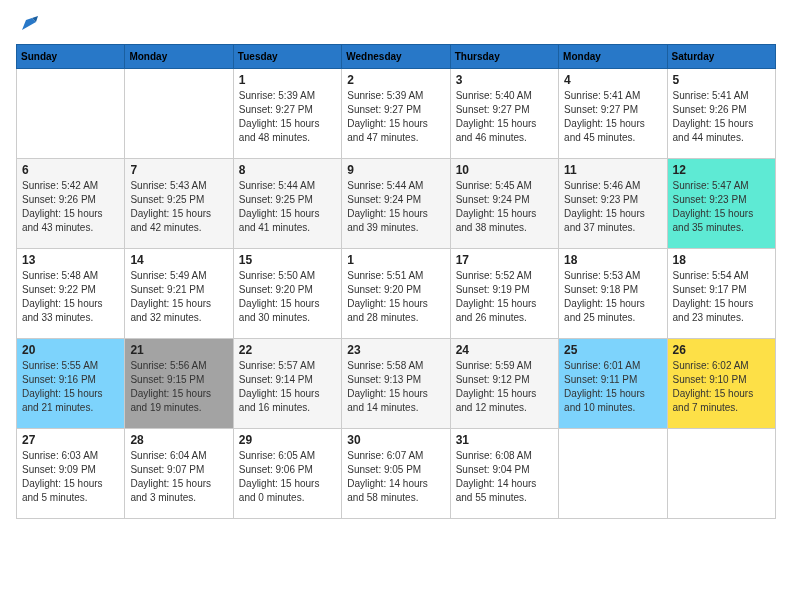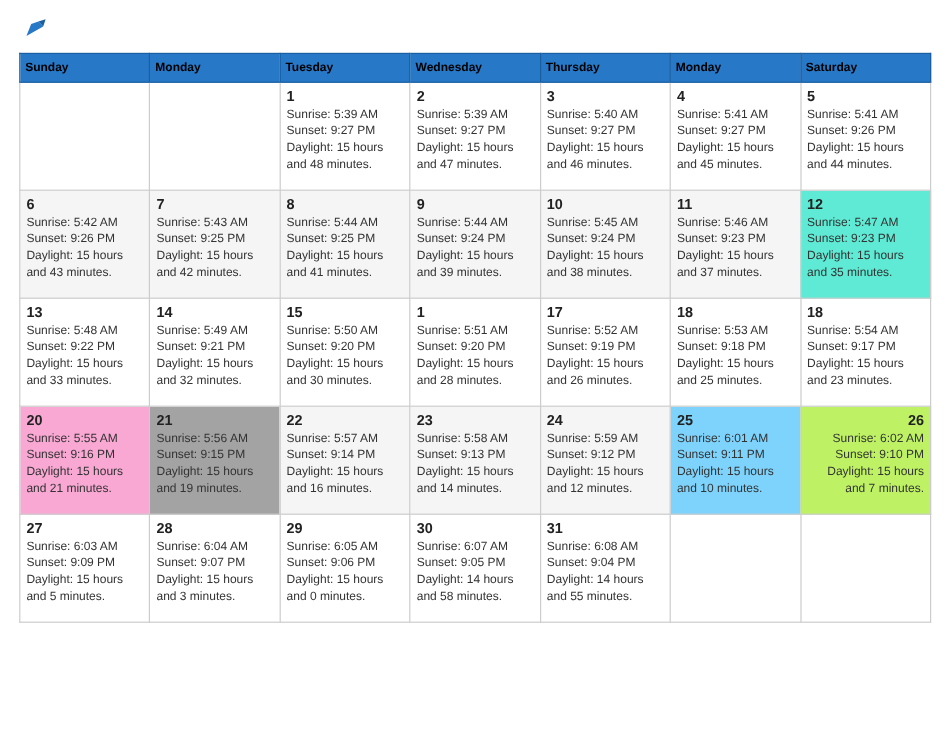--- a/index.html
+++ b/index.html
@@ -195,21 +195,21 @@
         <td>
           <span class="day-num">18</span>
           <div class="day-info">Sunrise: 5:53 AM<br>Sunset: 9:18 PM<br>Daylight: 15 hours and 25 minutes.</div>
         </td>
         <td>
           <span class="day-num">18</span>
           <div class="day-info">Sunrise: 5:54 AM<br>Sunset: 9:17 PM<br>Daylight: 15 hours and 23 minutes.</div>
         </td>
       </tr>
       <tr>
-        <td style="background: #f9a8d4;">
+        <td style="background: #7dd3fc;">
           <span class="day-num">20</span>
           <div class="day-info">Sunrise: 5:55 AM<br>Sunset: 9:16 PM<br>Daylight: 15 hours and 21 minutes.</div>
         </td>
         <td style="background: #a3a3a3;">
           <span class="day-num">21</span>
           <div class="day-info">Sunrise: 5:56 AM<br>Sunset: 9:15 PM<br>Daylight: 15 hours and 19 minutes.</div>
         </td>
         <td style="background: rgb(245, 245, 245);">
           <span class="day-num">22</span>
           <div class="day-info">Sunrise: 5:57 AM<br>Sunset: 9:14 PM<br>Daylight: 15 hours and 16 minutes.</div>
@@ -219,21 +219,21 @@
           <div class="day-info">Sunrise: 5:58 AM<br>Sunset: 9:13 PM<br>Daylight: 15 hours and 14 minutes.</div>
         </td>
         <td style="background: rgb(245, 245, 245); margin-left: 46px;">
           <span class="day-num">24</span>
           <div class="day-info">Sunrise: 5:59 AM<br>Sunset: 9:12 PM<br>Daylight: 15 hours and 12 minutes.</div>
         </td>
         <td style="background: #7dd3fc;">
           <span class="day-num">25</span>
           <div class="day-info">Sunrise: 6:01 AM<br>Sunset: 9:11 PM<br>Daylight: 15 hours and 10 minutes.</div>
         </td>
-        <td style="background: #bef264; text-align: right;">
+        <td style="background: #fde047;">
           <span class="day-num">26</span>
           <div class="day-info">Sunrise: 6:02 AM<br>Sunset: 9:10 PM<br>Daylight: 15 hours and 7 minutes.</div>
         </td>
       </tr>
       <tr>
         <td>
           <span class="day-num">27</span>
           <div class="day-info">Sunrise: 6:03 AM<br>Sunset: 9:09 PM<br>Daylight: 15 hours and 5 minutes.</div>
         </td>
         <td>

